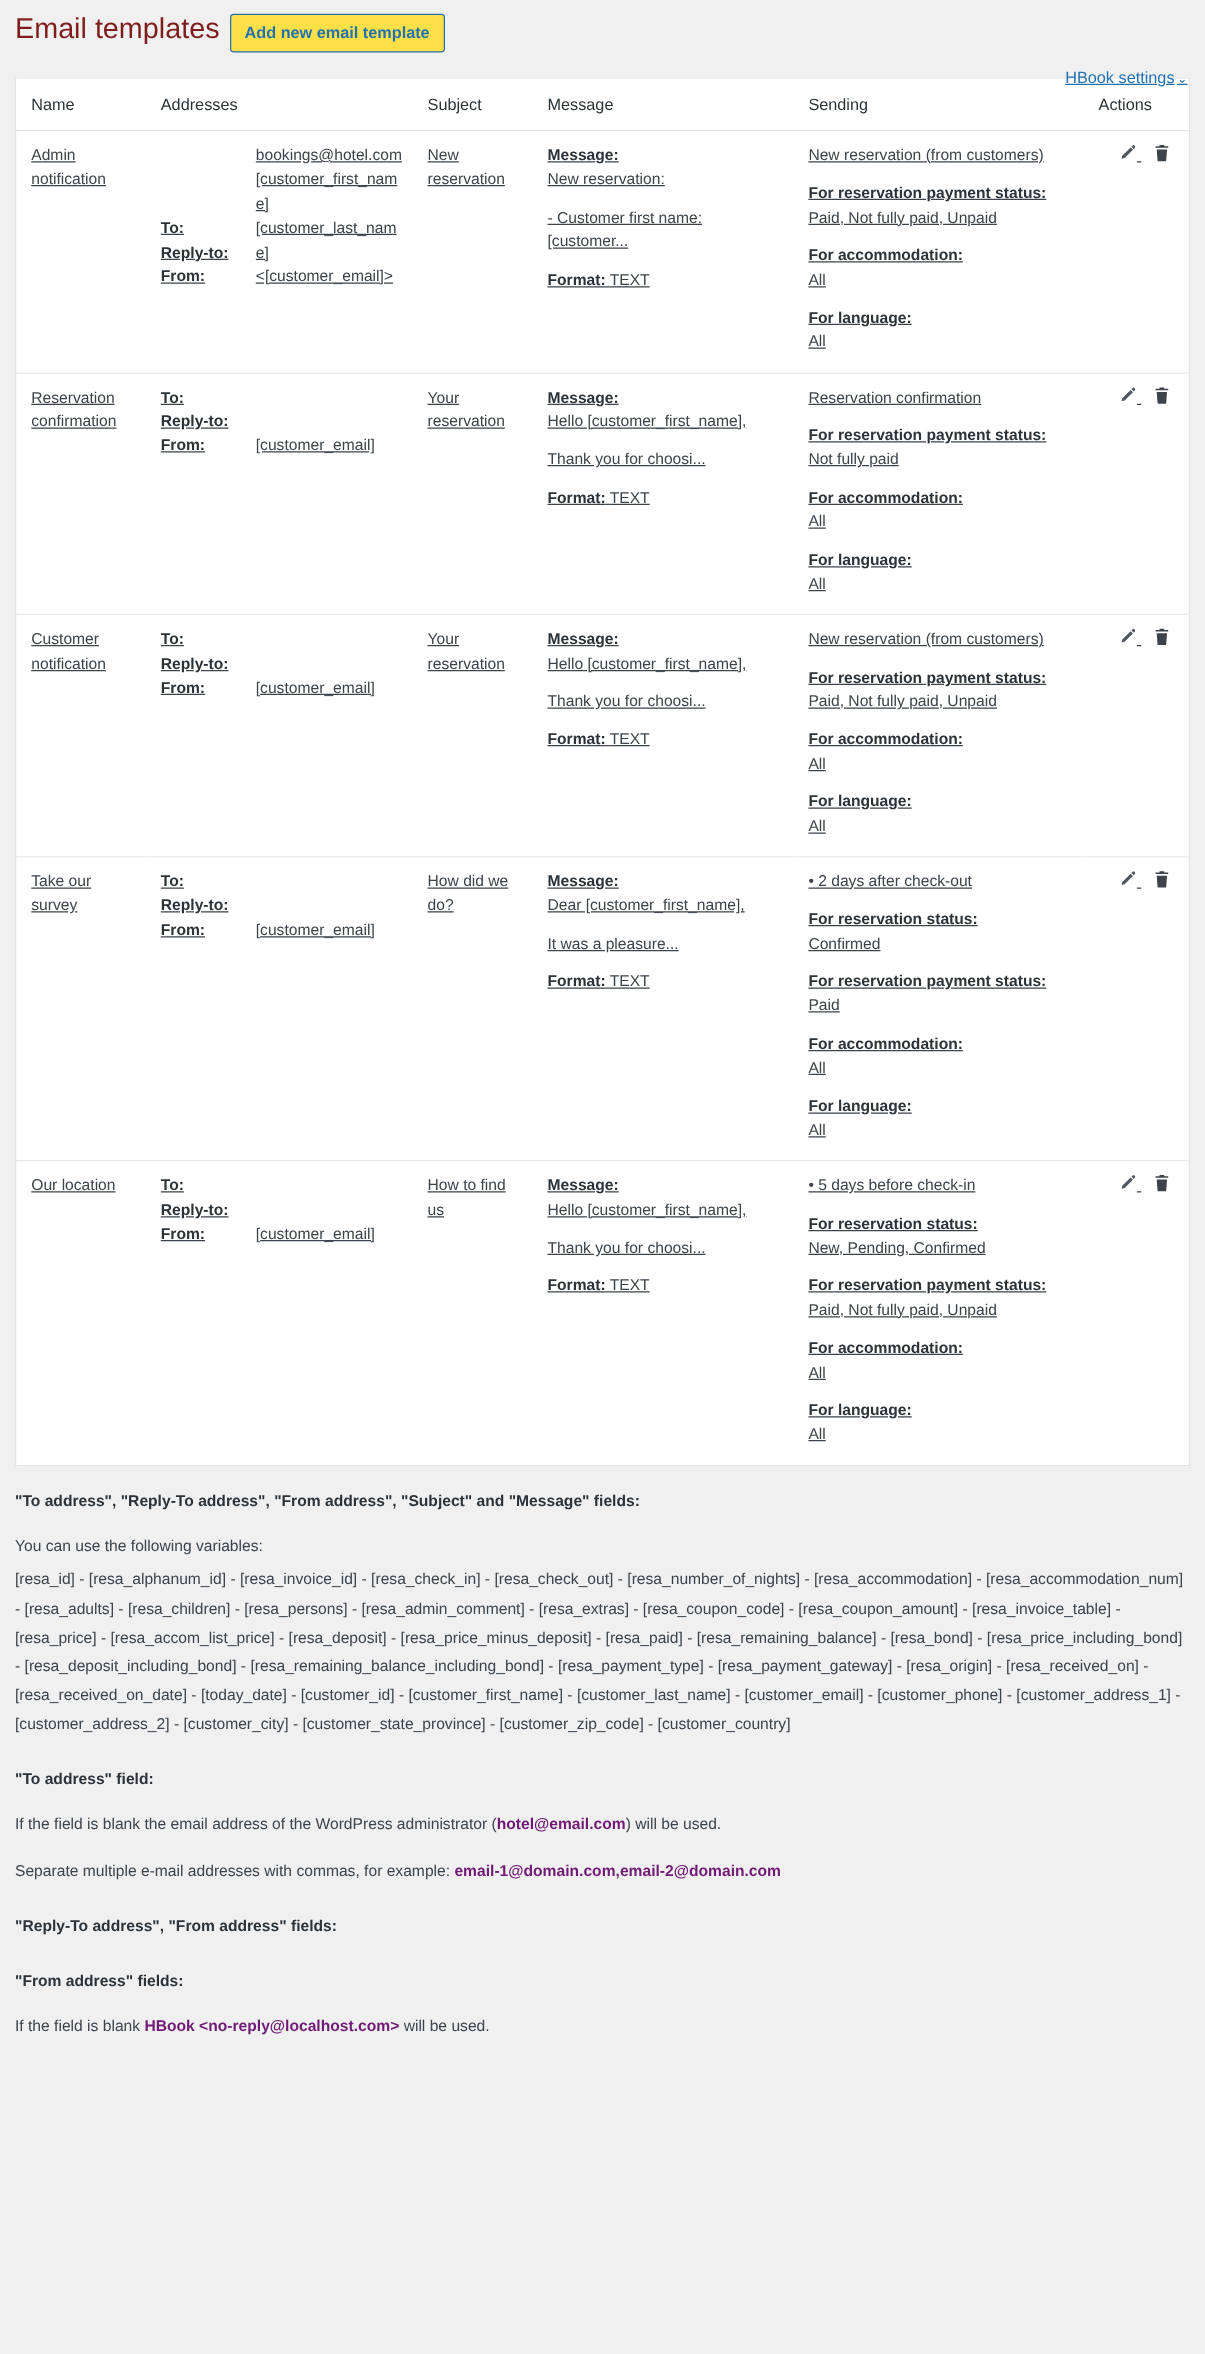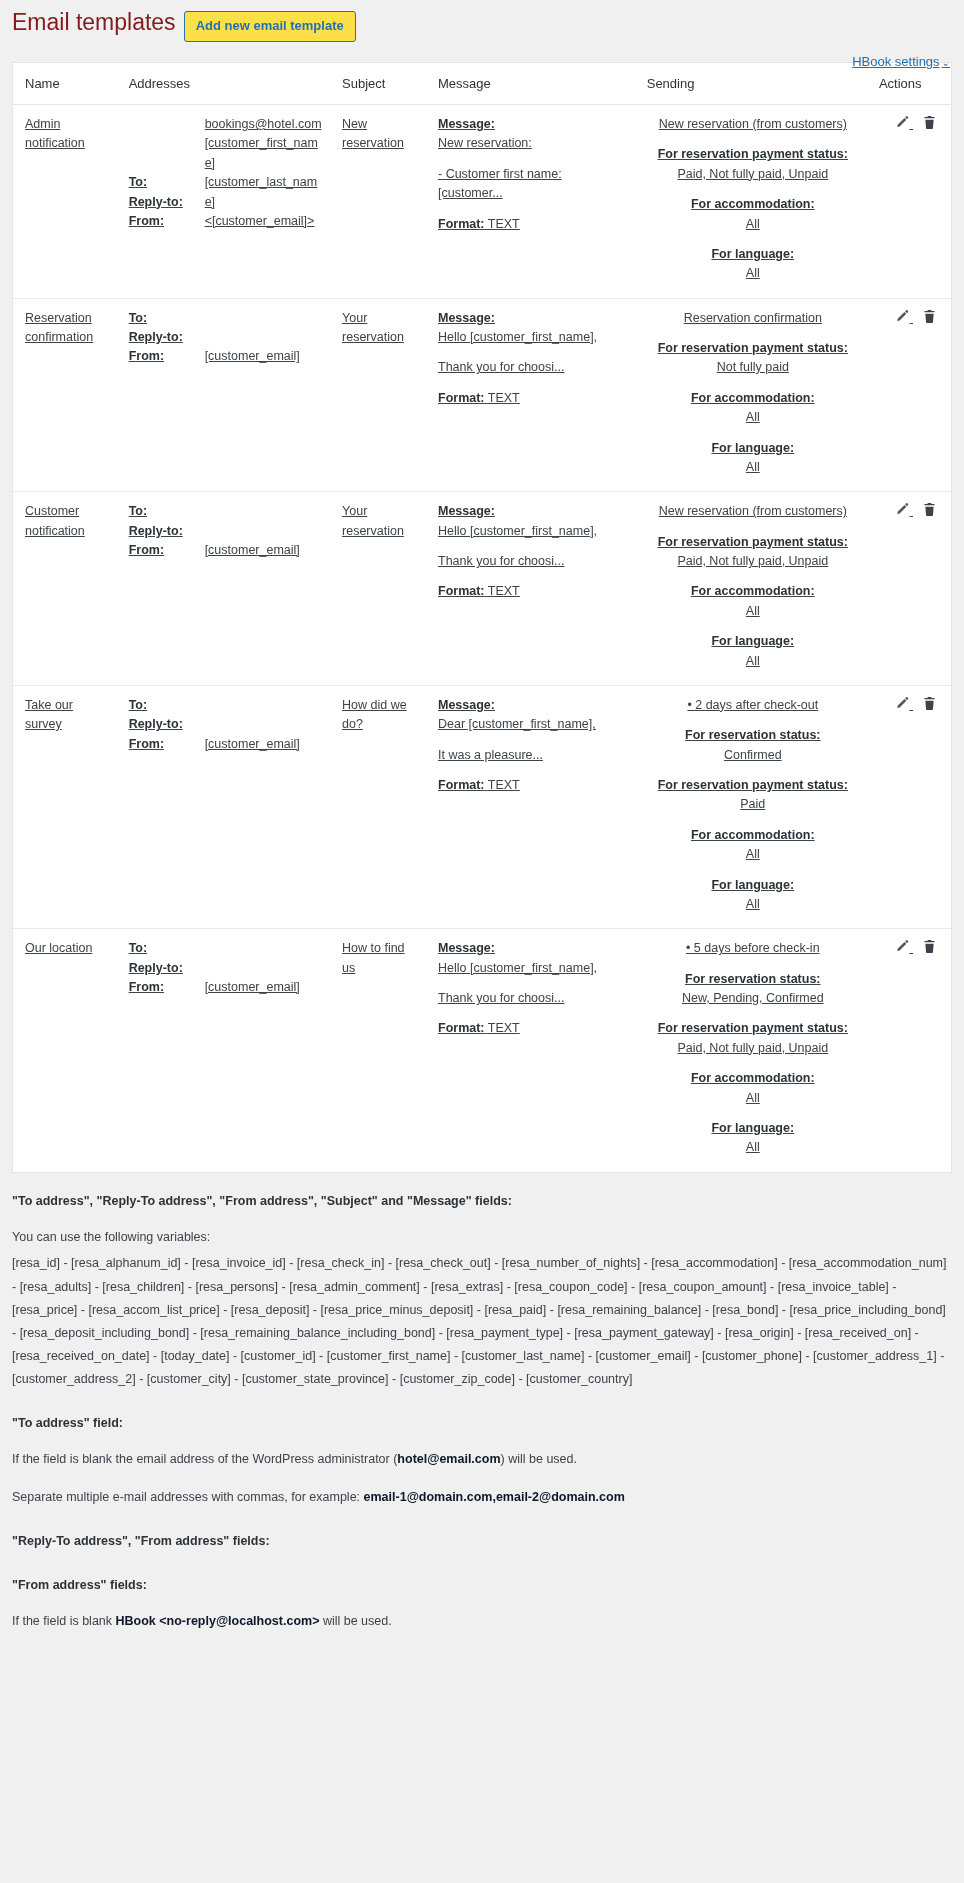--- a/index.html
+++ b/index.html
@@ -85,21 +85,21 @@
     color: #3c434a;
     text-decoration: underline;
   }
   table.tmpl tbody tr:last-child td { border-bottom: none; }
 
   
   .c-name    { width: 88px; padding-left: 12px !important; }
   .c-addr    { width: 182px; }
   .c-subject { width: 80px; }
   .c-message { width: 178px; }
-  .c-sending { width: 198px; text-align: center; }
+  .c-sending { width: 198px; }
   .c-actions { width: 70px; text-align: right; padding-right: 14px !important; }
 
   th.c-actions { text-align: right; }
 
   .kv-label { font-weight: bold; color: #2c3338; }
   .addr-block { display: flex; gap: 10px; align-items: flex-end; }
   .addr-labels { min-width: 66px; }
   .addr-values { flex: 1; word-break: break-word; }
   .gap { height: 11px; }
   .mt { margin-top: 11px; }
@@ -118,21 +118,21 @@
   .docs h3 {
     font-size: 12.5px;
     font-weight: bold;
     color: #2c3338;
     margin: 22px 0 14px 0;
   }
   .docs h3:first-child { margin-top: 0; }
   .docs p { margin: 0 0 4px 0; }
   .docs p.spaced { margin-bottom: 16px; }
   .docs .vars { line-height: 1.85; }
-  .docs b { color: #0f172a; }
+  .docs b { color: #701a75; }
 </style>
 </head>
 <body>
 
 <div class="page-head">
   <h1 class="page-title">Email templates</h1>
   <span class="add-btn">Add new email template</span>
   <span class="settings-link"><span>HBook settings</span><span class="caret">⌄</span></span>
 </div>
 

